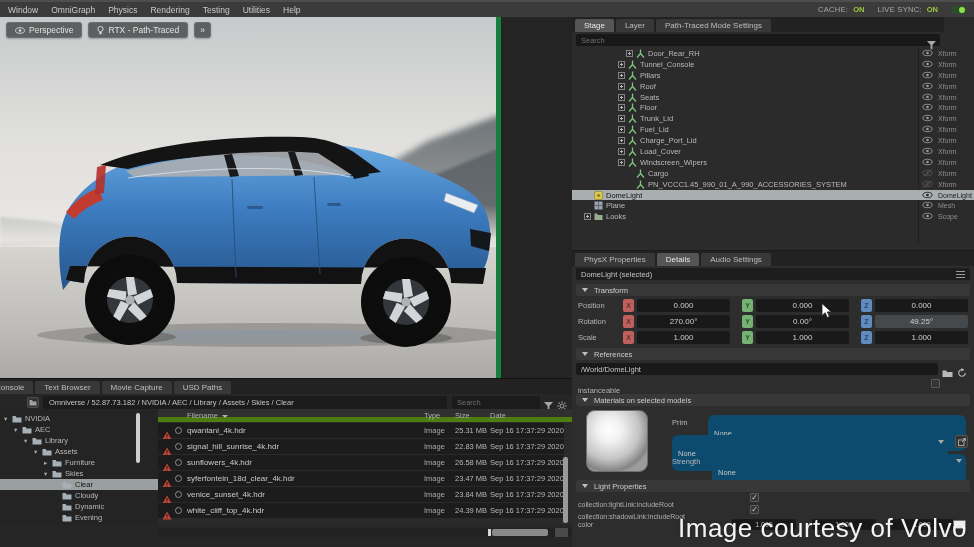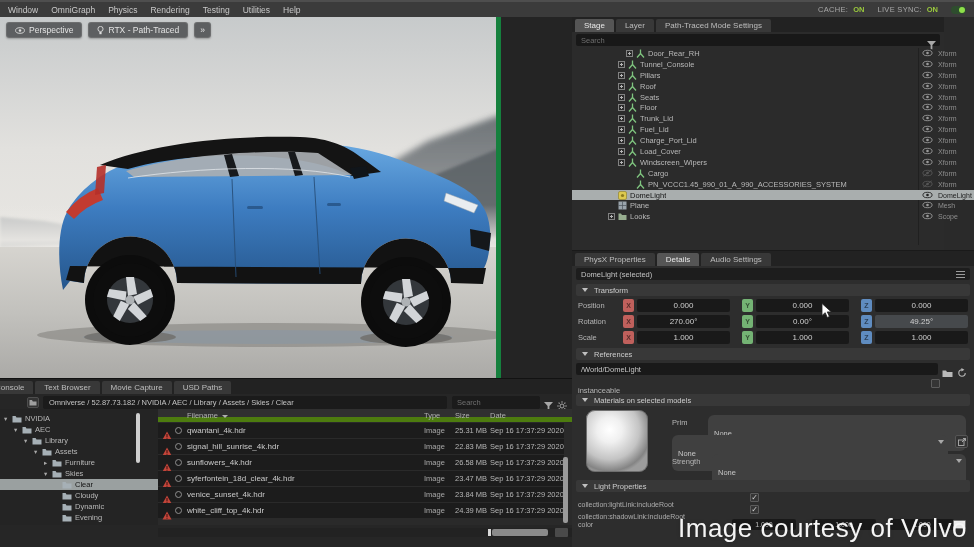--- a/index.html
+++ b/index.html
@@ -37,21 +37,21 @@
 
   
   #stage-panel { position:absolute; left:0; top:0; width:372px; height:233px; background:#2b2b2b; }
   #stage-search { position:relative; margin:2px 4px; height:12px; background:#181818; border-radius:2px;
     display:flex; align-items:center; padding:0 5px; }
   .placeholder { font-size:7.5px; color:#6e6e6e; }
   .funnel-icon { position:absolute; right:4px; top:2px; }
   #stage-tree { position:absolute; left:0; top:31px; width:402px; height:197px; overflow:hidden; }
   #stage-tree::before { content:""; position:absolute; left:346px; top:0; bottom:0; width:1px; background:#202020; }
   .srow { position:relative; height:10.9px; display:flex; align-items:center; font-size:7.5px; color:#b9b9b9;
-    cursor:pointer; padding-left:36px; }
+    cursor:pointer; padding-left:12px; }
   .srow.m-d2 { padding-left:46px; } .srow.m-d3 { padding-left:54px; }
   .srow.m-sel { background:#a9aeae; color:#141414; }
   .srow.m-sel .slabel { color:#141414; } .srow.m-sel .stype { color:#1d1d1d; }
   .expbox { visibility:hidden; position:relative; width:7px; height:7px; border:1px solid #828282; margin-right:3px; flex:none; }
   .m-exp .expbox { visibility:visible; }
   .expbox::before { content:""; position:absolute; left:1px; right:1px; top:2px; height:1px; background:#b5b5b5; }
   .expbox::after  { content:""; position:absolute; top:1px; bottom:1px; left:2px; width:1px; background:#b5b5b5; }
   .sicon { display:none; width:9px; height:9px; margin-right:3px; flex:none; align-items:center; justify-content:center; }
   .m-xform .icon-xform { display:inline-flex; } .m-light .icon-light { display:inline-flex; }
   .m-mesh .icon-mesh { display:inline-flex; } .m-scope .icon-scope { display:inline-flex; }
@@ -91,21 +91,21 @@
   .instrow { position:relative; margin:4px 4px 0 4px; height:11px; }
   .instlbl { font-size:7.5px; color:#b5b5b5; padding-left:2px; }
   .checkbox { position:absolute; width:9px; height:9px; background:#353535; border:1px solid #5c5c5c; border-radius:1px;
     cursor:pointer; font-size:8px; line-height:8px; color:#d0d0d0; text-align:center; }
   .checkbox.checked::before { content:"✓"; }
   #mat-block { position:relative; height:66px; margin-top:4px; }
   #mat-thumb { position:absolute; left:14px; top:0; width:62px; height:62px; border-radius:9px;
     background:radial-gradient(circle at 38% 32%, #ffffff 0%, #f0f0f0 22%, #c4c4c4 52%, #848484 72%, #9c9c9c 78%),
       linear-gradient(#f4f4f4,#bdbdbd); box-shadow:inset 0 0 0 1px #6f6f6f; }
   .matlbl { position:absolute; font-size:7.5px; color:#b5b5b5; }
-  .matfield { position:absolute; height:12px; background:#404040; border-radius:6px; font-size:7.5px; color:#c6c6c6;
+  .matfield { position:absolute; height:12px; background:#0c4a6e; border-radius:6px; font-size:7.5px; color:#c6c6c6;
     display:flex; align-items:center; padding:18px 6px; }
   .caret { position:absolute; right:4px; top:5px; width:0; height:0; border-left:3px solid transparent;
     border-right:3px solid transparent; border-top:4px solid #a8a8a8; }
   .miconbtn { position:absolute; right:6px; top:25px; width:13px; height:13px; background:#333; border:1px solid #555;
     border-radius:2px; cursor:pointer; display:flex; align-items:center; justify-content:center; }
   .lrow { position:relative; height:11px; margin:1px 6px 0 6px; }
   .llbl { font-size:7px; color:#adadad; white-space:nowrap; }
   #color-row { position:relative; height:12px; margin:3px 6px 0 6px; }
   .cfield { position:absolute; top:0; width:64px; height:11px; background:#191919; border-radius:2px; font-size:7px;
     color:#bdbdbd; display:flex; align-items:center; justify-content:center; cursor:text; }

